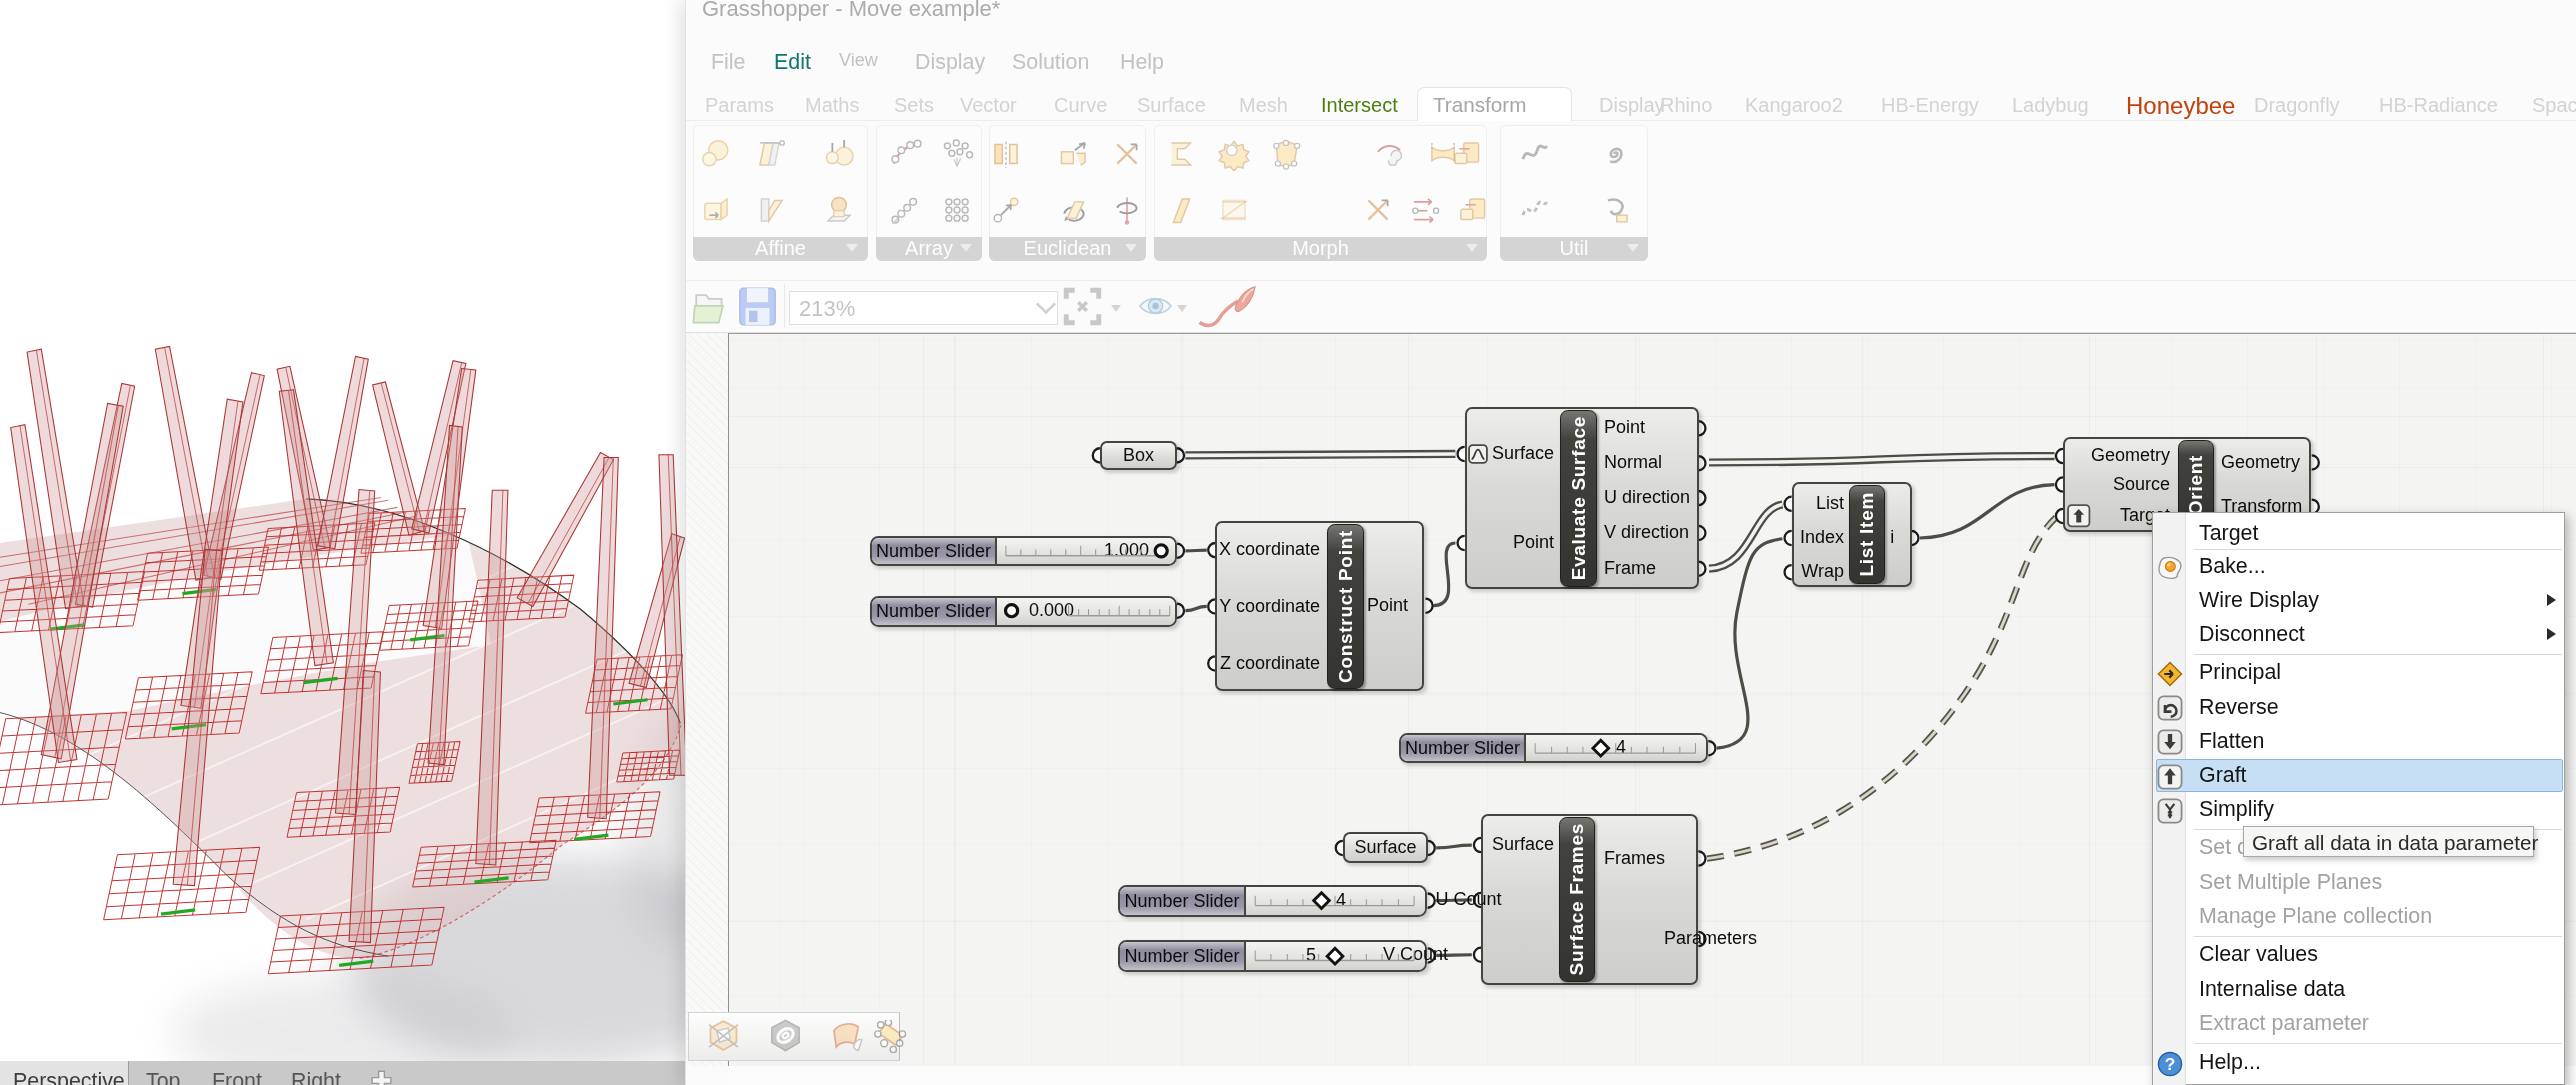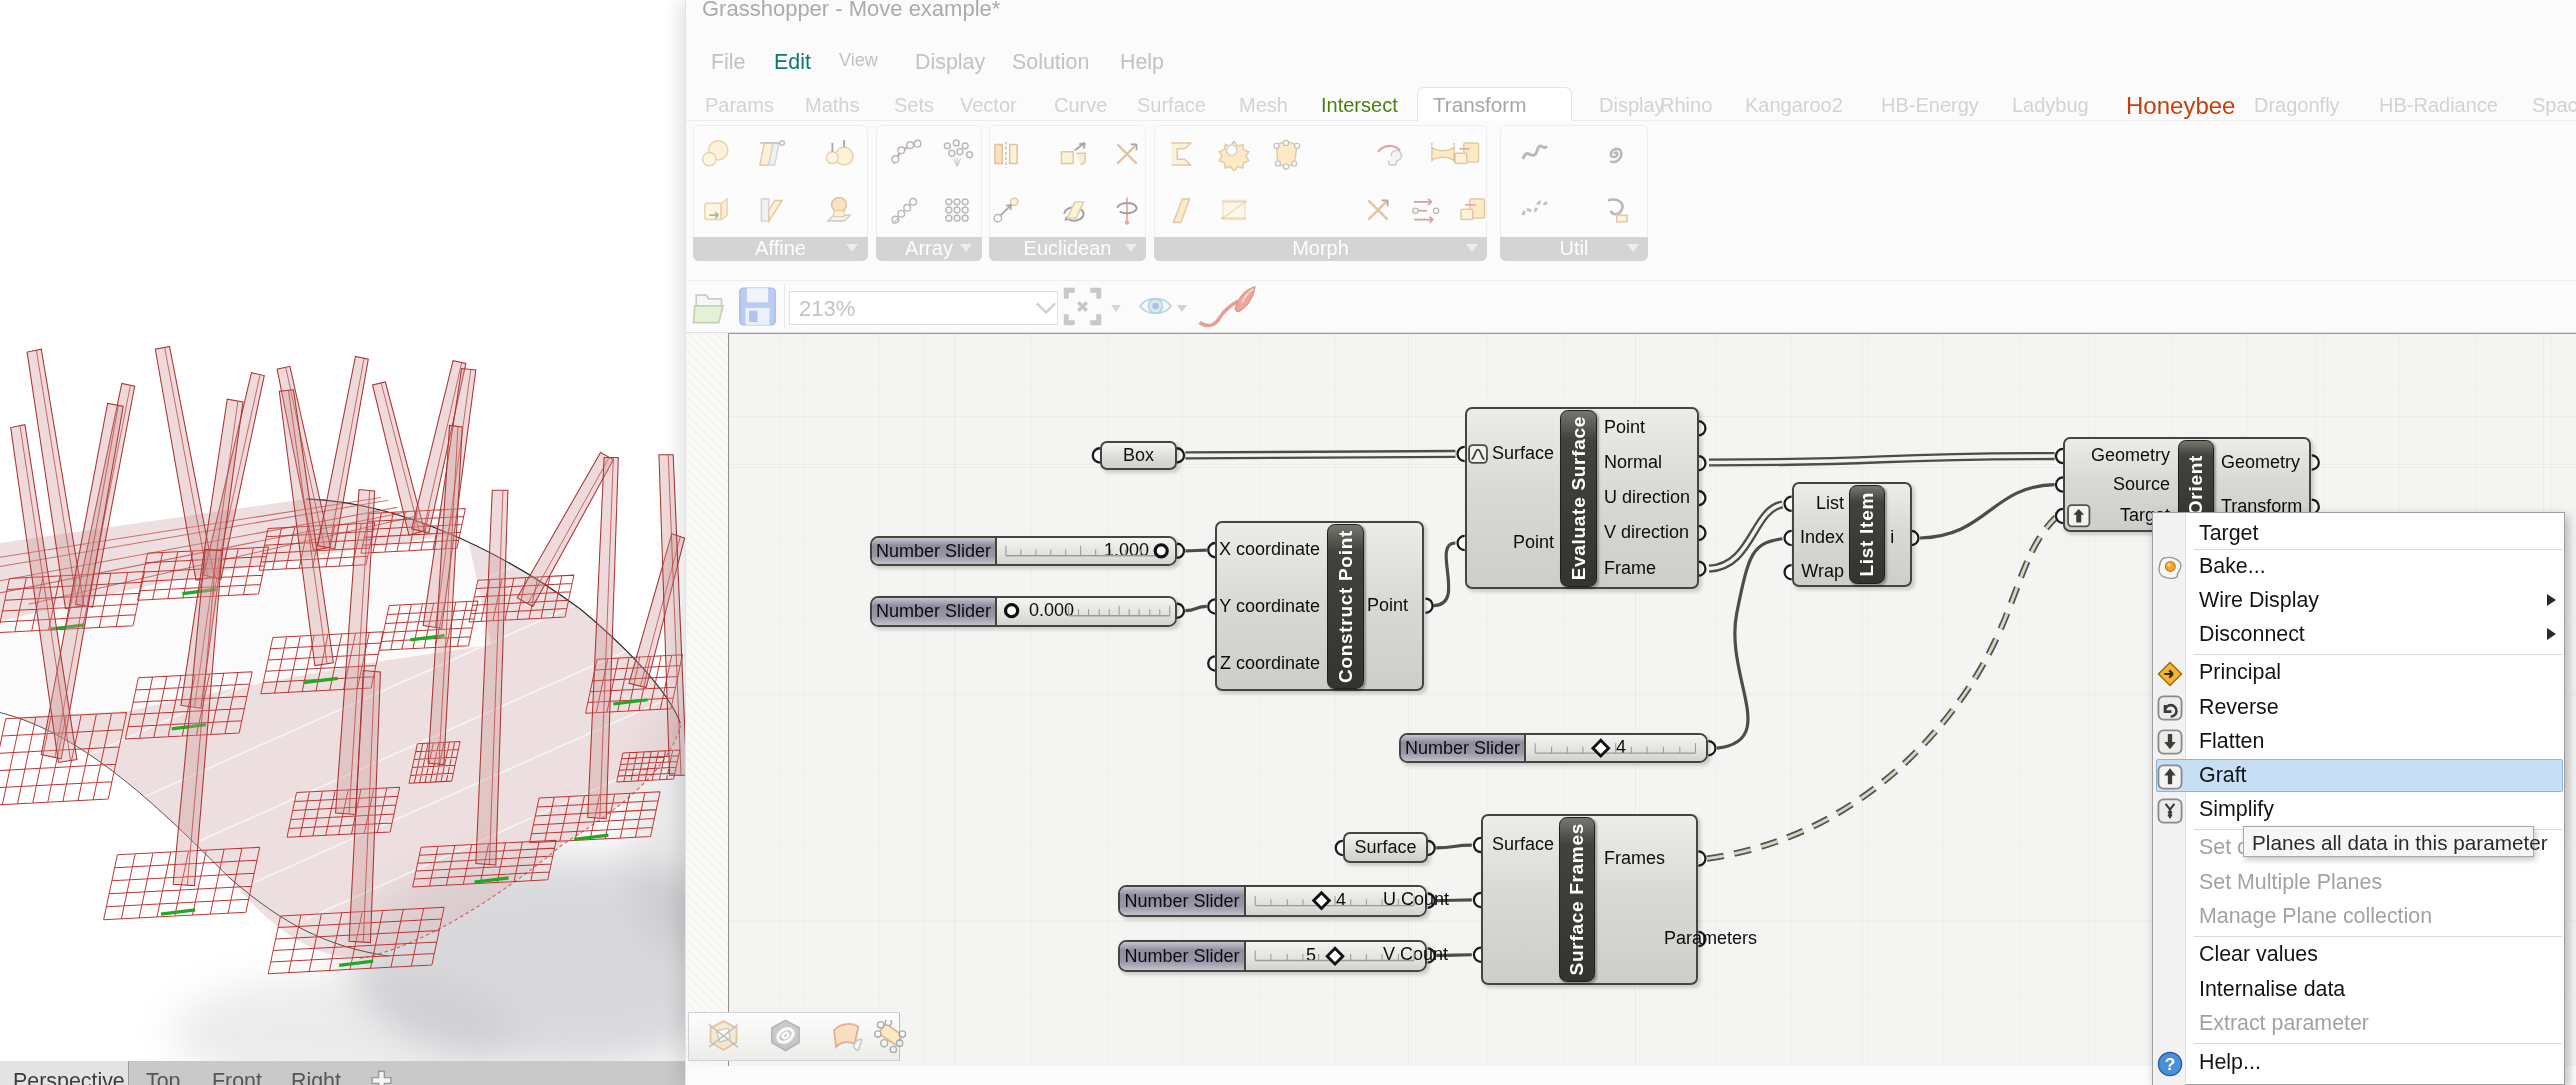--- a/index.html
+++ b/index.html
@@ -552,21 +552,21 @@
 <div class="plbl" style="left:2221px;top:496px">Transform</div>
 <svg class="abs" style="left:2067px;top:504px" width="23.5" height="23.5" viewBox="0 0 33 33">
     <rect x="1.5" y="1.5" width="30" height="30" rx="5" fill="#f2f2f0" stroke="#55554f" stroke-width="2.5"></rect>
     <path d="M16.5,7 L24,15 H20 V26 H13 V15 H9 z" fill="#3c3c38"></path>
   </svg>
 <div class="node" style="left:1481px;top:814px;width:217px;height:171px"></div>
 <div class="vbar" style="left:1559px;top:817px;width:36px;height:165px">
     <span>Surface Frames</span>
   </div>
 <div class="plbl" style="left:1383px;top:834px;width:171px;text-align:right">Surface</div>
-<div class="plbl" style="left:1383px;top:889px;width:171px;text-align:left">U Count</div>
+<div class="plbl" style="left:1383px;top:889px;width:171px;text-align:center">U Count</div>
 <div class="plbl" style="left:1383px;top:944px;width:171px;text-align:left">V Count</div>
 <div class="plbl" style="left:1604px;top:848px">Frames</div>
 <div class="plbl" style="left:1664px;top:928px">Parameters</div>
 <svg class="abs" style="left:0px;top:0px" width="2576" height="1086" viewBox="0 0 3616 1524">
     <line x1="1412" y1="780" x2="1622" y2="780" stroke="#9b9b97" stroke-width="2"></line>
     <line x1="1412" y1="766" x2="1412" y2="780" stroke="#9b9b97" stroke-width="1.5"></line>
     <line x1="1433" y1="771" x2="1433" y2="780" stroke="#9b9b97" stroke-width="1.5"></line>
     <line x1="1454" y1="771" x2="1454" y2="780" stroke="#9b9b97" stroke-width="1.5"></line>
     <line x1="1475" y1="771" x2="1475" y2="780" stroke="#9b9b97" stroke-width="1.5"></line>
     <line x1="1496" y1="771" x2="1496" y2="780" stroke="#9b9b97" stroke-width="1.5"></line>
@@ -680,21 +680,21 @@
 <div class="mi gray" style="left:2199px;top:904px">Manage Plane collection</div>
 <div class="mi" style="left:2199px;top:942px">Clear values</div>
 <div class="mi" style="left:2199px;top:977px">Internalise data</div>
 <div class="mi gray" style="left:2199px;top:1011px">Extract parameter</div>
 <div class="mi" style="left:2199px;top:1050px">Help...</div>
 <svg class="abs" style="left:2157px;top:1051px" width="26" height="26" viewBox="0 0 36 36">
     <circle cx="18" cy="18" r="16" fill="#4a90d9" stroke="#2a5f9e" stroke-width="2"></circle>
     <text x="18" y="26" font-size="24" font-weight="bold" fill="#fff" text-anchor="middle" font-family="Liberation Sans">?</text>
   </svg>
 <div class="abs" style="left:2243px;top:826px;width:291px;height:31px;background:#f6f6f4;border:0.7px solid #a8a8a8;box-shadow:2.1px 2.8px 5.7px rgba(0,0,0,0.22)"></div>
-<div class="abs" style="left:2252px;top:831px;font-size:20.7px;color:#2a2a2a;white-space:nowrap">Planes all data in this parameter</div>
+<div class="abs" style="left:2252px;top:831px;font-size:20.7px;color:#2a2a2a;white-space:nowrap">Graft all data in data parameter</div>
 <div class="abs" style="left:688px;top:1012px;width:212px;height:49px;background:linear-gradient(180deg,#fdfdfd,#ececea);border:0.7px solid #d2d2d2;border-right:1.4px solid #bdbdbd"></div>
 <div class="abs" style="left:0px;top:0px;width:2576px;height:1086px;opacity:0.5;pointer-events:none">
     <svg class="abs" style="left:707px;top:1019px" width="33" height="33" viewBox="0 0 47 47">
       <path d="M23.5,3 L42,13 V33 L23.5,44 L5,33 V13 z" fill="#f7ddb2" stroke="#d89048" stroke-width="2.5"></path>
       <path d="M14,17 L30,13 L33,28 L18,33 z" fill="#fff" stroke="#9a9a9a" stroke-width="2"></path>
       <path d="M3,8 L44,40 M44,8 L3,40" stroke="#8a8a8a" stroke-width="2"></path>
     </svg>
     <svg class="abs" style="left:769px;top:1019px" width="33" height="33" viewBox="0 0 47 47">
       <path d="M23.5,2 L43,12.5 V33.5 L23.5,45 L4,33.5 V12.5 z" fill="#9d9d9d" stroke="#707070" stroke-width="2"></path>
       <ellipse cx="23.5" cy="23.5" rx="12" ry="8.5" fill="none" stroke="#fff" stroke-width="4.5" transform="rotate(-35 23.5 23.5)"></ellipse>

